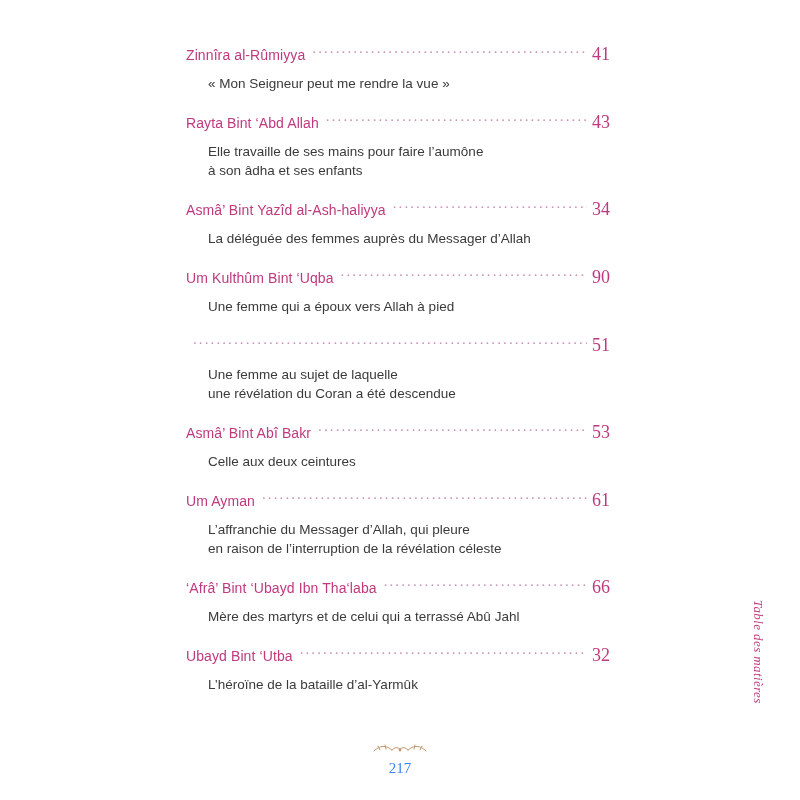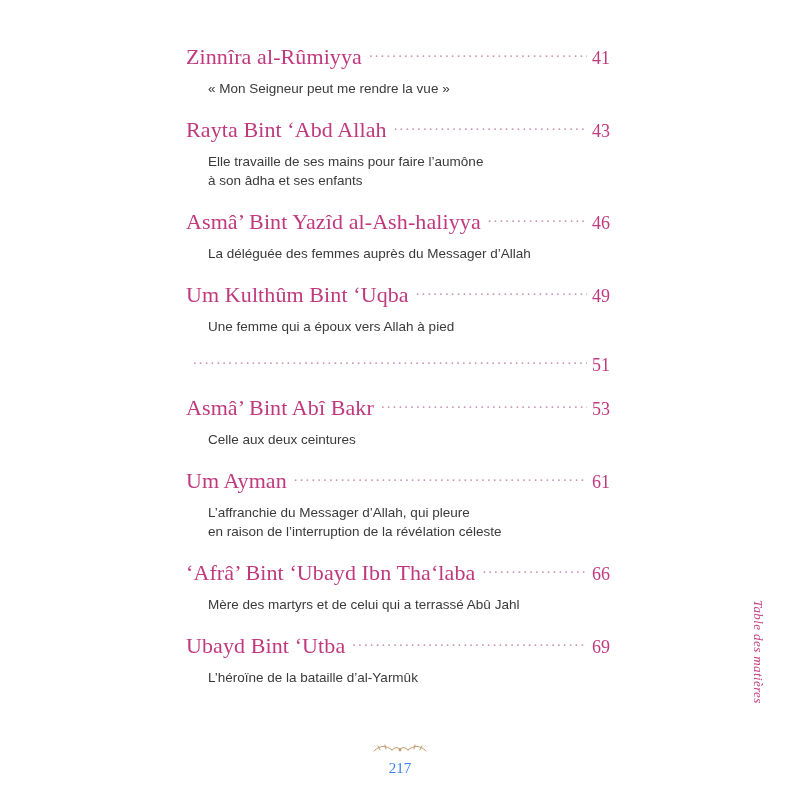--- a/index.html
+++ b/index.html
@@ -30,22 +30,22 @@
     margin-bottom: 19px;
   }
   .entry-line {
     display: flex;
     align-items: baseline;
     width: 100%;
     white-space: nowrap;
   }
   .entry-title {
     color: #c0397e;
-    font-family: Liberation Serif, serif;
-    font-size: 22px;
+    font-family: Liberation Sans, sans-serif;
+    font-size: 14px;
     letter-spacing: 0.1px;
     flex: 0 0 auto;
   }
   .dots {
     flex: 1 1 auto;
     overflow: hidden;
     margin: 0 5px 0 7px;
     position: relative;
     height: 1em;
   }
@@ -137,42 +137,46 @@
       <div class="entry-sub">
         <div>Elle travaille de ses mains pour faire l’aumône</div>
         <div>à son âdha et ses enfants</div>
       </div>
     </div>
 
     <div class="entry">
       <div class="entry-line">
         <span class="entry-title">Asmâ’ Bint Yazîd al-Ash-haliyya</span>
         <span class="dots"></span>
-        <span class="entry-page">46</span>
+        <span class="entry-page">34</span>
       </div>
       <div class="entry-sub">
         <div>La déléguée des femmes auprès du Messager d’Allah</div>
       </div>
     </div>
 
     <div class="entry">
       <div class="entry-line">
         <span class="entry-title">Um Kulthûm Bint ‘Uqba</span>
         <span class="dots"></span>
-        <span class="entry-page">49</span>
+        <span class="entry-page">90</span>
       </div>
       <div class="entry-sub">
         <div>Une femme qui a époux vers Allah à pied</div>
       </div>
     </div>
 
     <div class="entry">
       <div class="entry-line">
         <span class="dots"></span>
         <span class="entry-page">51</span>
+      </div>
+      <div class="entry-sub">
+        <div>Une femme au sujet de laquelle</div>
+        <div>une révélation du Coran a été descendue</div>
       </div>
     </div>
 
     <div class="entry">
       <div class="entry-line">
         <span class="entry-title">Asmâ’ Bint Abî Bakr</span>
         <span class="dots"></span>
         <span class="entry-page">53</span>
       </div>
       <div class="entry-sub">
@@ -200,21 +204,21 @@
       </div>
       <div class="entry-sub">
         <div>Mère des martyrs et de celui qui a terrassé Abû Jahl</div>
       </div>
     </div>
 
     <div class="entry">
       <div class="entry-line">
         <span class="entry-title">Ubayd Bint ‘Utba</span>
         <span class="dots"></span>
-        <span class="entry-page">69</span>
+        <span class="entry-page">32</span>
       </div>
       <div class="entry-sub">
         <div>L’héroïne de la bataille d’al-Yarmûk</div>
       </div>
     </div>
 
   </div>
 
   <div class="side-label">Table des matières</div>
 

